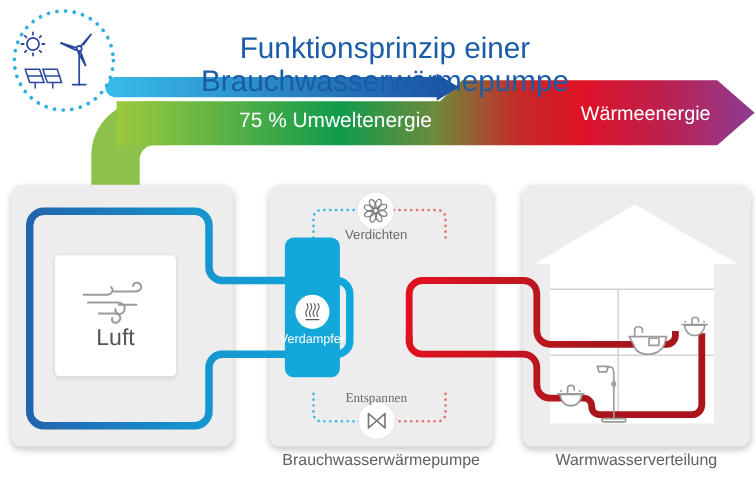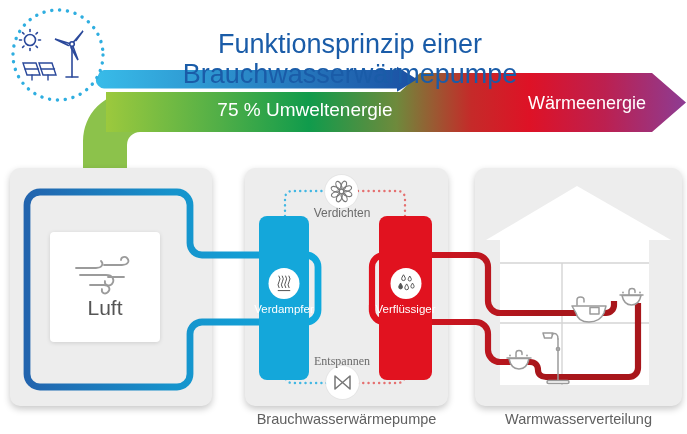--- a/index.html
+++ b/index.html
@@ -24,21 +24,21 @@
 
   .caption { top:411px; text-align:center; font-size:14.5px; color:#606060; }
   .cap-1 { left:10px;  width:202px; }
   .cap-2 { left:245px; width:203px; }
   .cap-3 { left:475px; width:207px; }
 
   .air-card { left:50px; top:232px; width:110px; height:110px; background:#fff;
               border-radius:4px; box-shadow:0 1px 4px rgba(0,0,0,0.13); }
   .air-label { left:0; right:0; top:64px; text-align:center; font-size:21px; color:#555; position:absolute; }
 
-  .hx-bar { position:absolute; top:216px; width:50px; height:164px; border-radius:8px; }
+  .hx-bar { position:absolute; top:216px; width:50px; height:127px; border-radius:8px; }
   .bar-evap { left:259px; background:#14A7DA; }
   .bar-cond { left:379px; width:53px; background:#E1121F; }
   .hx-circle { position:absolute; left:50%; transform:translateX(-50%); top:52px;
                width:31px; height:31px; background:#fff; border-radius:50%;
                display:flex; align-items:center; justify-content:center; }
   .hx-label { position:absolute; left:-8px; right:-8px; top:87px; text-align:center;
               color:#fff; font-size:11.5px; }
 
   .node-circle { position:absolute; width:33px; height:33px; background:#fff; border-radius:50%;
                  display:flex; align-items:center; justify-content:center;
@@ -241,29 +241,17 @@
         <path d="M9,6 q2.5,3.5 0,7 q-2.5,3.5 0,7"></path>
         <path d="M13,6 q2.5,3.5 0,7 q-2.5,3.5 0,7"></path>
         <path d="M17,6 q2.5,3.5 0,7 q-2.5,3.5 0,7"></path>
         <path d="M21,6 q2.5,3.5 0,7 q-2.5,3.5 0,7"></path>
         <path d="M8,23.5 h14"></path>
       </svg>
     </div>
     <div class="hx-label">Verdampfer</div>
   </div>
 
-  <div class="hx-bar bar-cond">
-    <div class="hx-circle">
-      <svg width="25" height="25" viewBox="0 0 30 30" fill="none" stroke="#555" stroke-width="1.2">
-        <path d="M12,4.5 c-1.3,2.2 -2.2,3.5 -2.2,4.8 a2.2,2.2 0 0 0 4.4,0 c0,-1.3 -0.9,-2.6 -2.2,-4.8 Z"></path>
-        <path d="M19.5,6 c-1.1,1.9 -1.9,3 -1.9,4.1 a1.9,1.9 0 0 0 3.8,0 c0,-1.1 -0.8,-2.2 -1.9,-4.1 Z"></path>
-        <path fill="#555" d="M8.5,14.5 c-1.3,2.2 -2.2,3.5 -2.2,4.8 a2.2,2.2 0 0 0 4.4,0 c0,-1.3 -0.9,-2.6 -2.2,-4.8 Z"></path>
-        <path d="M15.8,15.5 c-1.3,2.2 -2.2,3.5 -2.2,4.8 a2.2,2.2 0 0 0 4.4,0 c0,-1.3 -0.9,-2.6 -2.2,-4.8 Z"></path>
-        <path d="M22.8,14.5 c-1.1,1.9 -1.9,3 -1.9,4.1 a1.9,1.9 0 0 0 3.8,0 c0,-1.1 -0.8,-2.2 -1.9,-4.1 Z"></path>
-      </svg>
-    </div>
-    <div class="hx-label">Verflüssiger</div>
-  </div>
 
   <div class="abs caption cap-2">Brauchwasserwärmepumpe</div>
   <div class="abs caption cap-3">Warmwasserverteilung</div>
 
 </div>
 
 </body></html>

